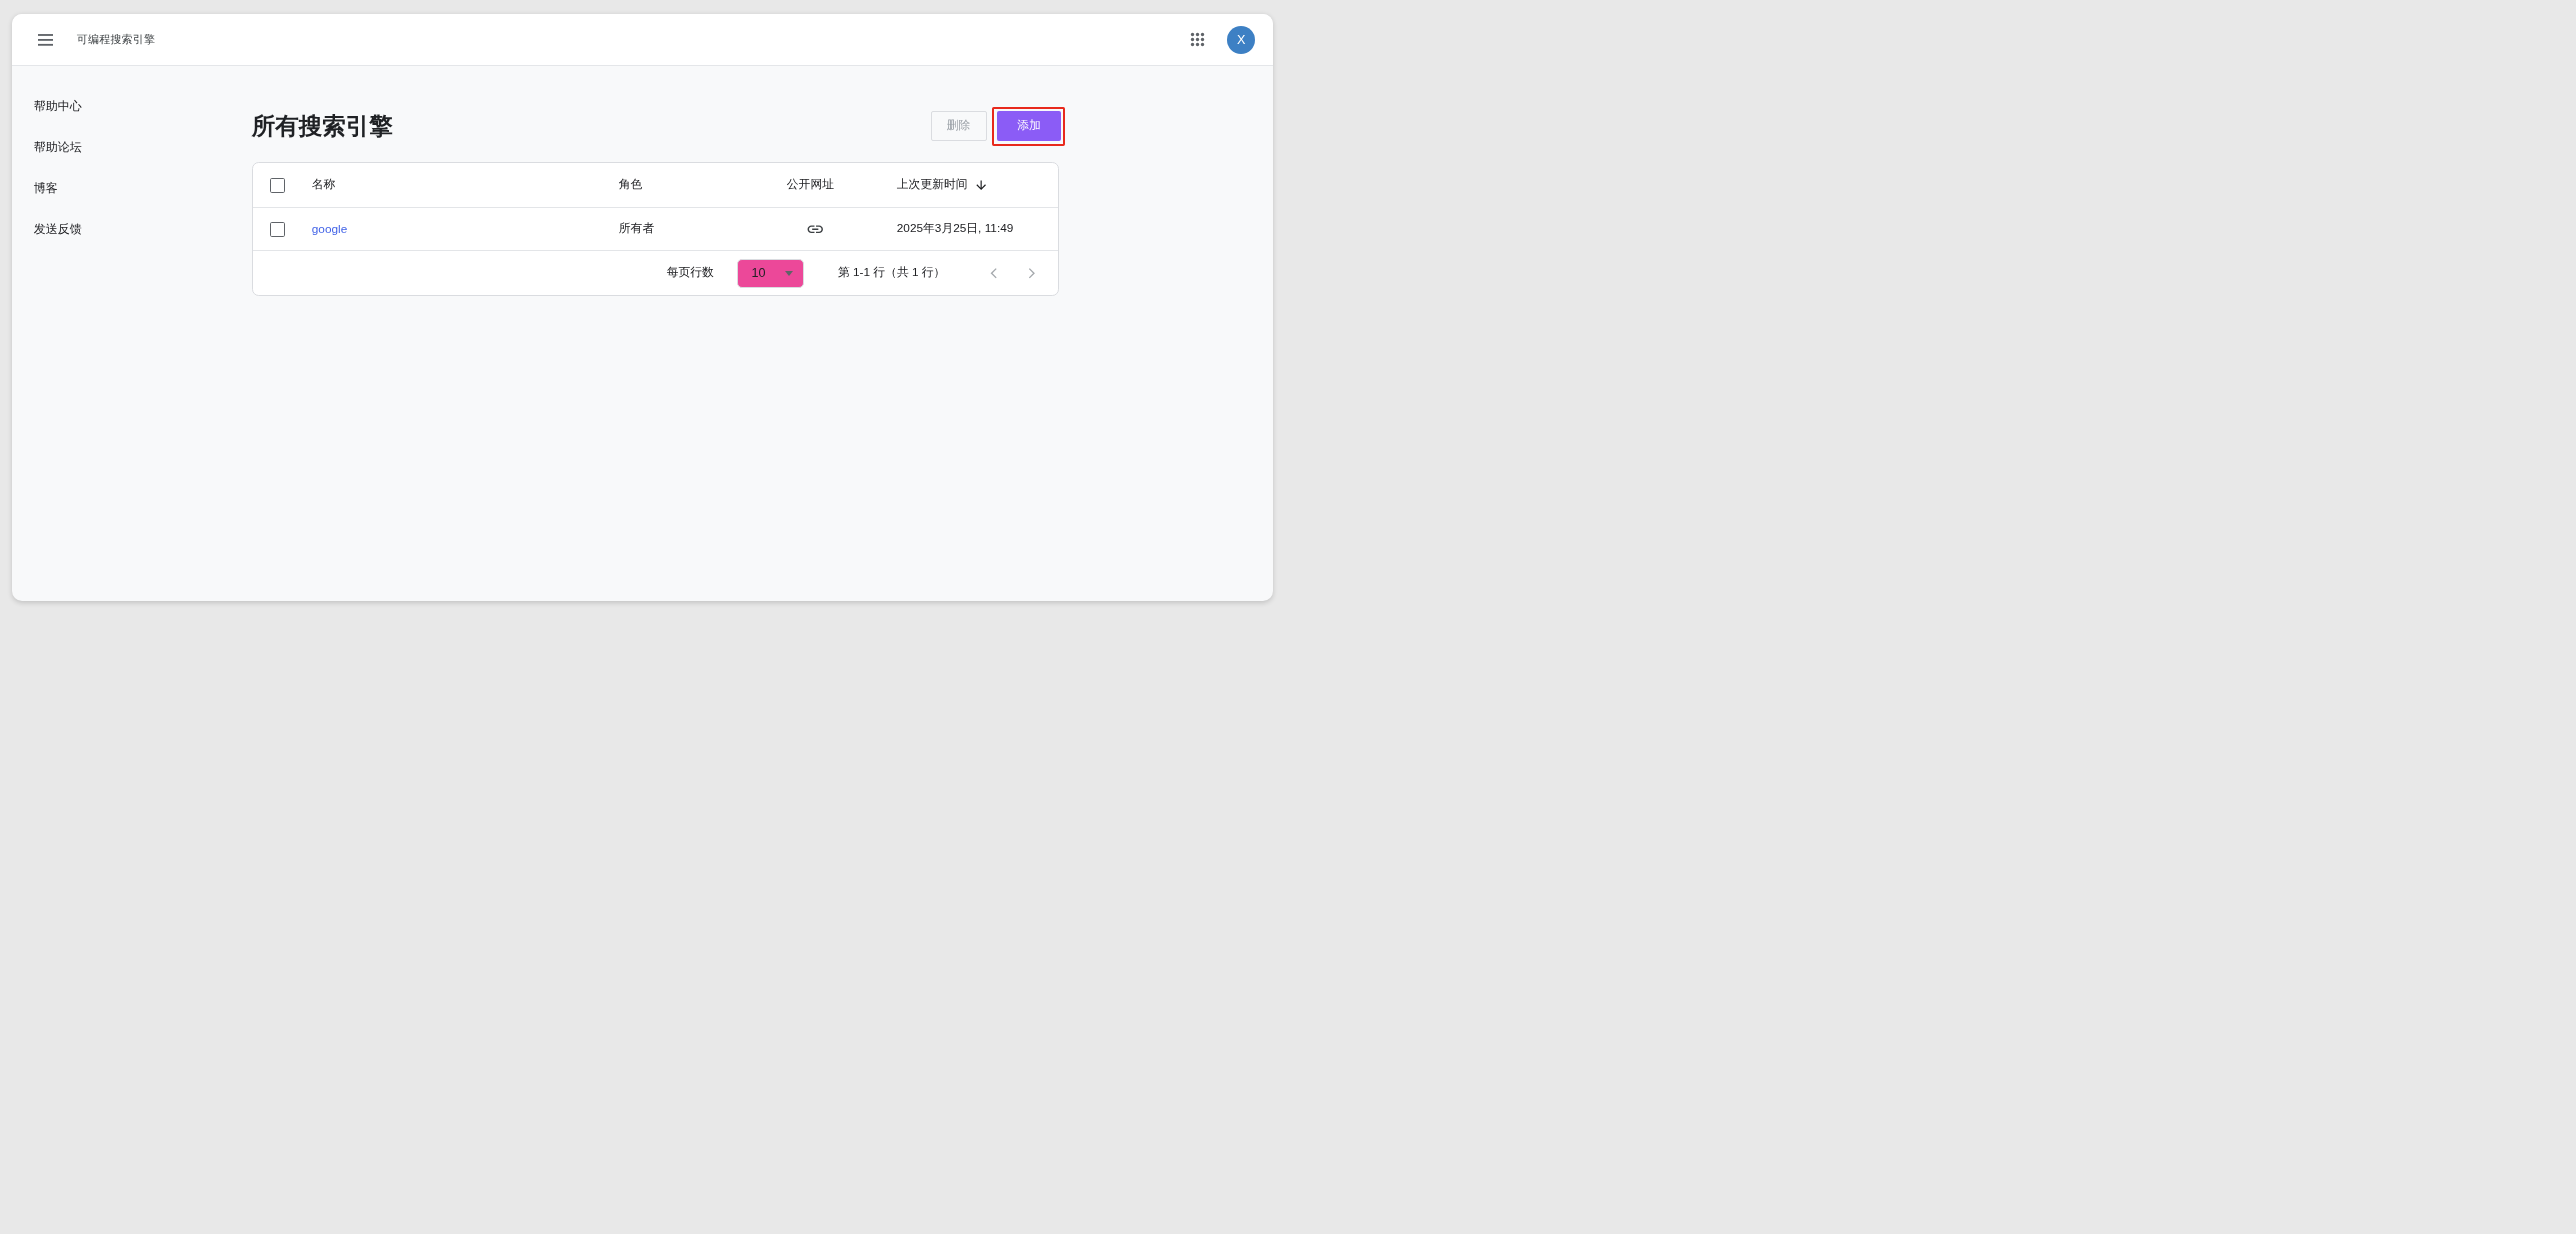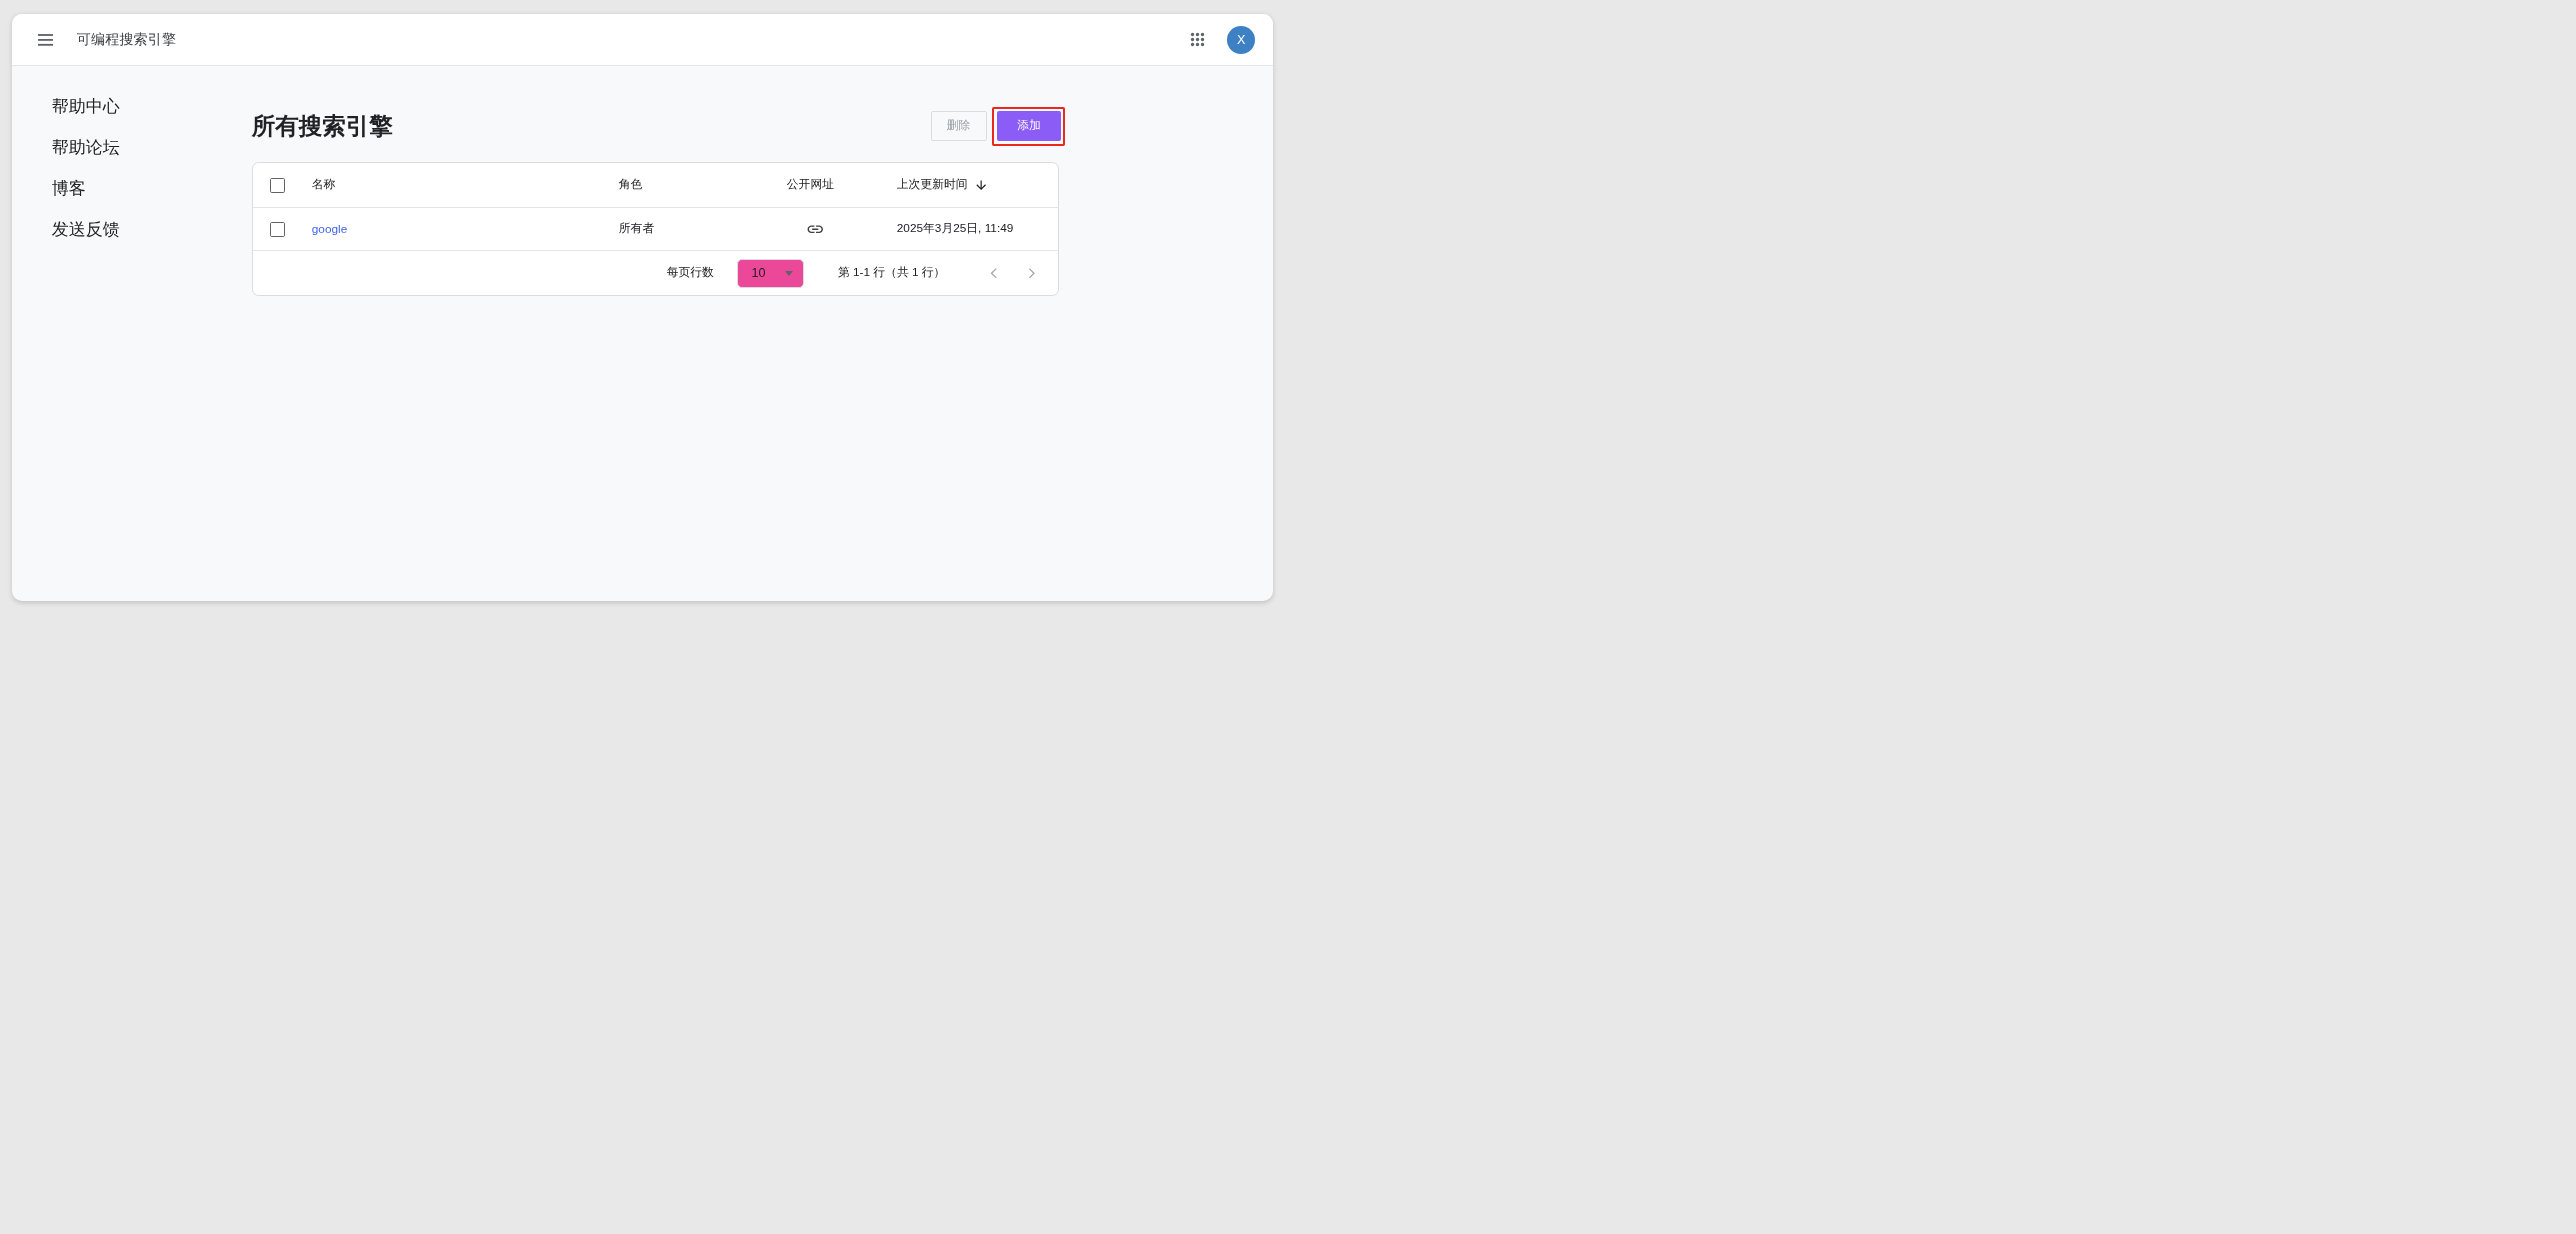--- a/index.html
+++ b/index.html
@@ -26,21 +26,21 @@
     display: flex; align-items: center;
     padding: 0 17.7px 0 23px;
   }
   .menu-btn {
     width: 22px; height: 22px;
     background: none; border: none; cursor: pointer;
     display: flex; align-items: center; justify-content: center;
   }
   .app-title {
     margin-left: 20px;
-    font-size: 14px;
+    font-size: 11px;
     color: #3c4043;
     letter-spacing: 0.2px;
   }
   .appbar-spacer { flex: 1; }
   .apps-btn {
     width: 22px; height: 22px;
     background: none; border: none; cursor: pointer;
     display: flex; align-items: center; justify-content: center;
     margin-right: 18.5px;
   }
@@ -50,22 +50,22 @@
     color: #ffffff; font-size: 12.6px; font-weight: 500;
     display: flex; align-items: center; justify-content: center;
     border: none; cursor: pointer;
   }
   
   .content { flex: 1; display: flex; }
   .sidebar { width: 240px; padding-top: 20px; }
   .sidebar a {
     display: flex; align-items: center;
     height: 41px; padding-left: 22px;
-    font-size: 17px; color: #202124;
-    text-decoration: none; cursor: pointer; margin-left: 18px;
+    font-size: 12px; color: #202124;
+    text-decoration: none; cursor: pointer;
   }
   .main { width: 807px; }
   .main-header {
     margin-top: 39px;
     display: flex; align-items: center; justify-content: space-between;
     height: 42px;
   }
   h1.page-title { font-size: 23.5px; font-weight: 700; color: #1f2124; }
   .actions { display: flex; align-items: center; margin-right: -6.7px; }
   .btn {

